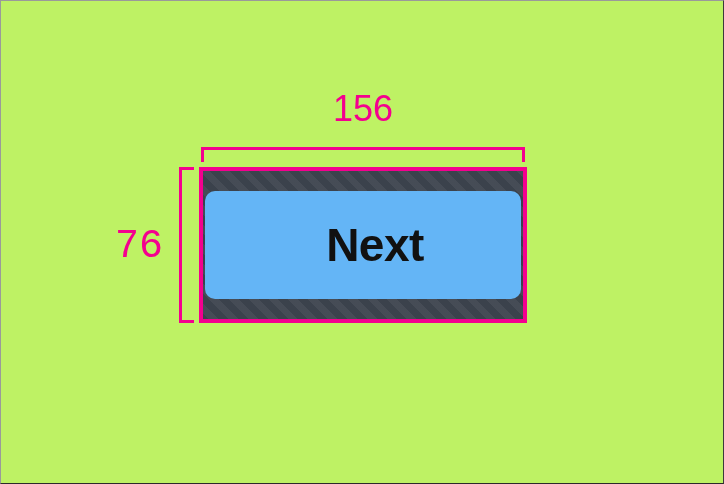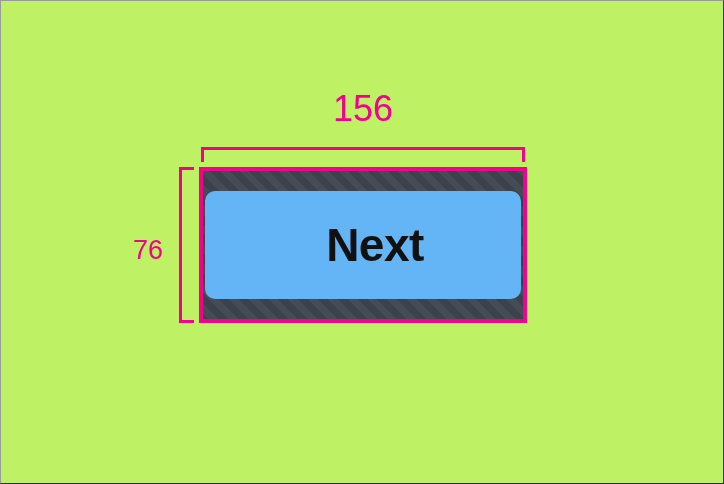--- a/index.html
+++ b/index.html
@@ -148,26 +148,26 @@
     width: 15px;
     height: 3px;
     background: #f4008f;
   }
   #height-measure .cap-top    { top: 0; }
   #height-measure .cap-bottom { bottom: 0; }
 
   #height-value {
     position: absolute;
     left: 96px;
-    top: 236px;
+    top: 226px;
     width: 66px;
     text-align: right;
     color: #f4008f;
-    font-family: Liberation Sans, sans-serif;
-    font-size: 27px;
+    font-family: Liberation Mono, monospace;
+    font-size: 40px;
     font-weight: normal;
     line-height: 1;
   }
 </style>
 </head>
 <body>
 
 <div id="canvas">
 
   <div id="width-value">156</div>

